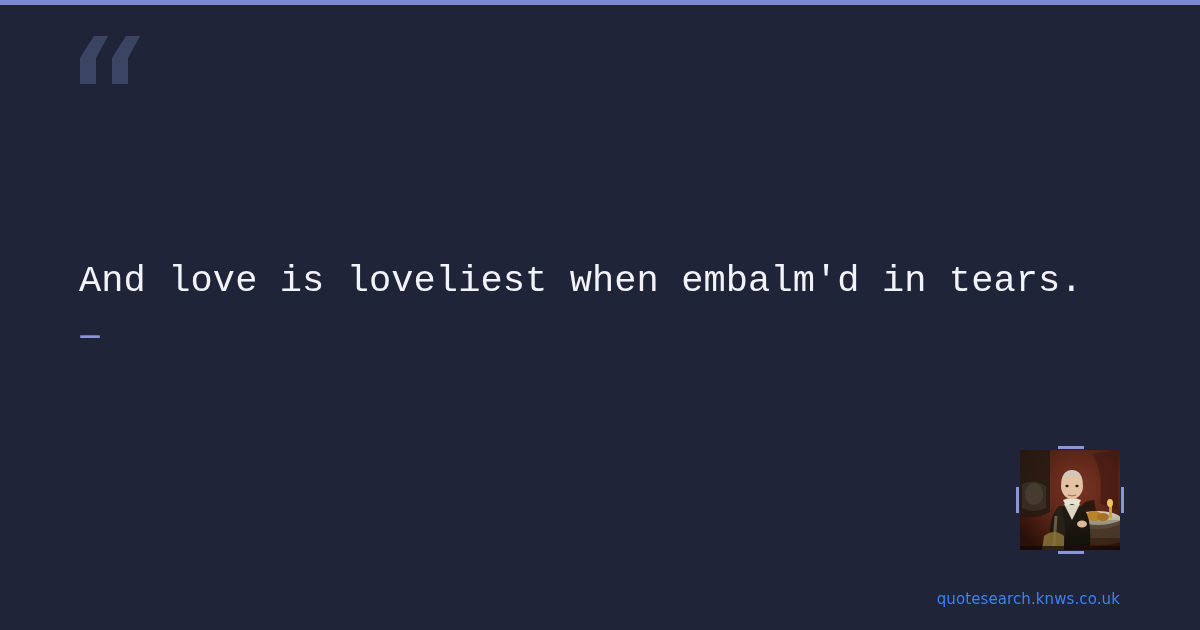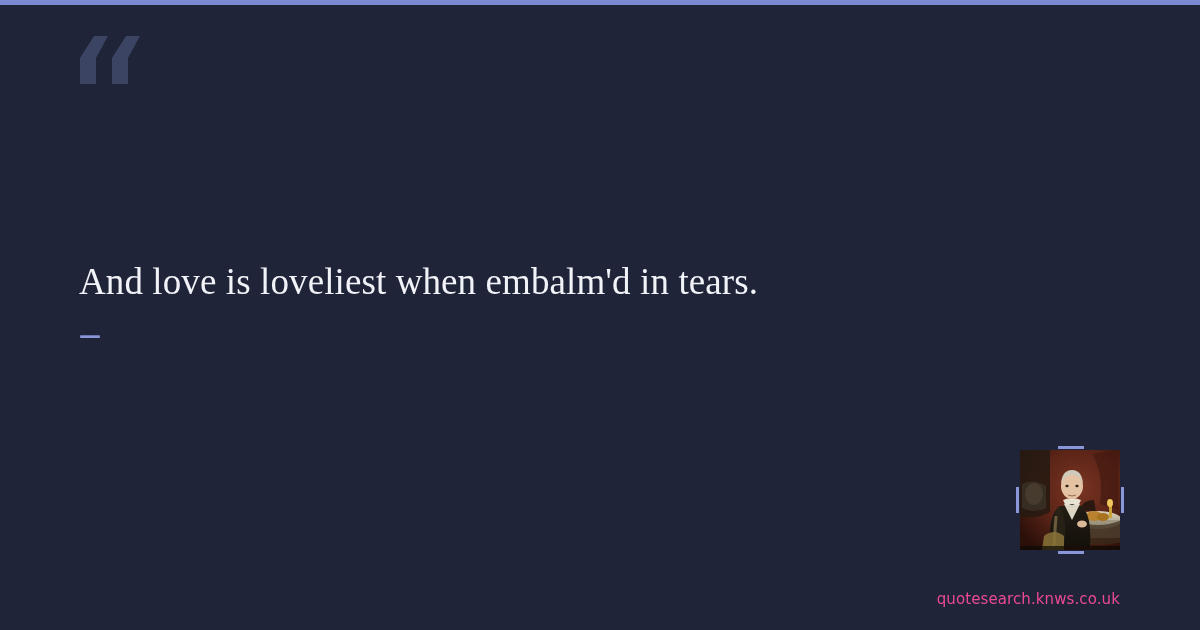--- a/index.html
+++ b/index.html
@@ -42,21 +42,21 @@
     position: absolute;
     left: 79px;
     top: 258px;
     width: 1040px;
     margin: 0;
     color: #f2f3f8;
     font-size: 37px;
     font-weight: 400;
     line-height: 1.28;
     letter-spacing: 0.1px;
-    font-family: Liberation Serif, serif;
+    font-family: Liberation Mono, monospace;
   }
   #attribution {
     position: absolute;
     left: 79px;
     top: 323px;
     display: flex;
     align-items: center;
     gap: 10px;
     color: #8a96d8;
     font-size: 22px;
@@ -110,21 +110,21 @@
   .frame-tick.right {
     right: -4px;
     top: 37px;
     width: 3px;
     height: 26px;
   }
   #source-url {
     position: absolute;
     right: 80px;
     top: 590px;
-    color: #ec4899;
+    color: #3b82f6;
     font-size: 15px;
     font-family: "DejaVu Sans", sans-serif;
     letter-spacing: 0.1px;
   }
 </style>
 </head>
 <body>
 
 <div id="card">
 

